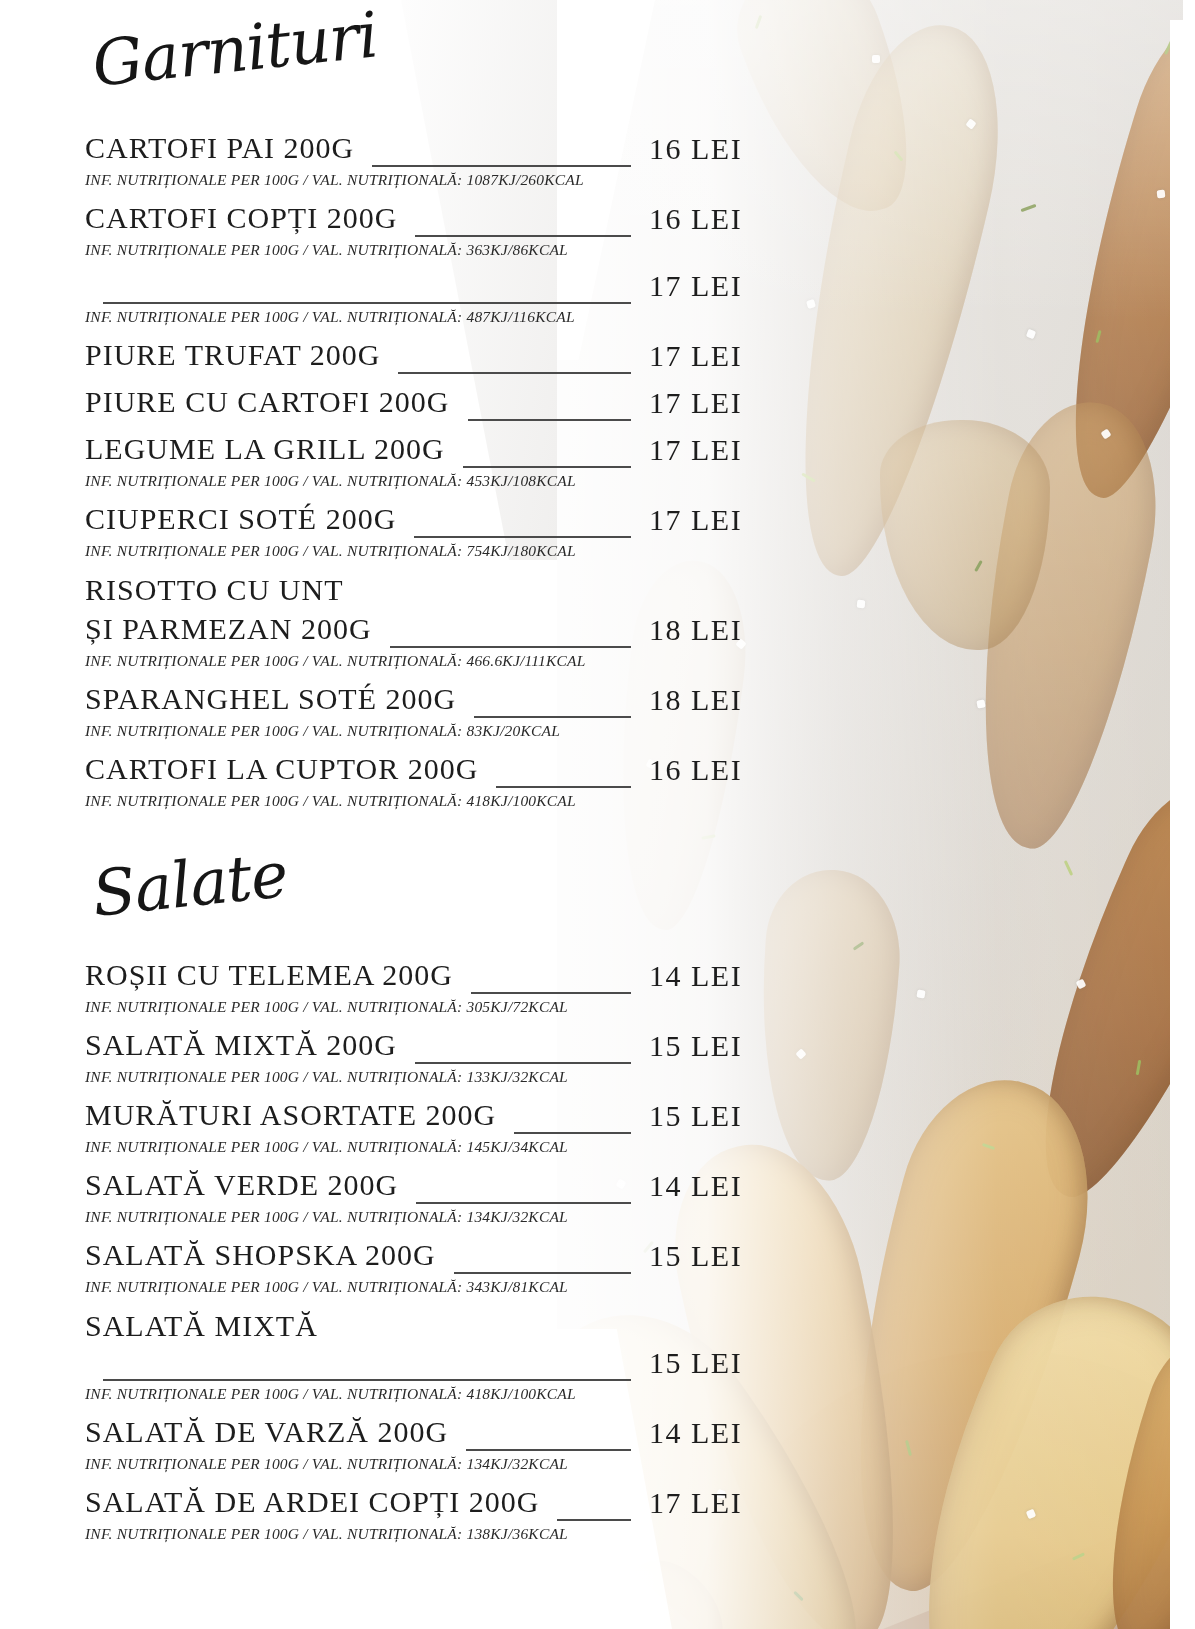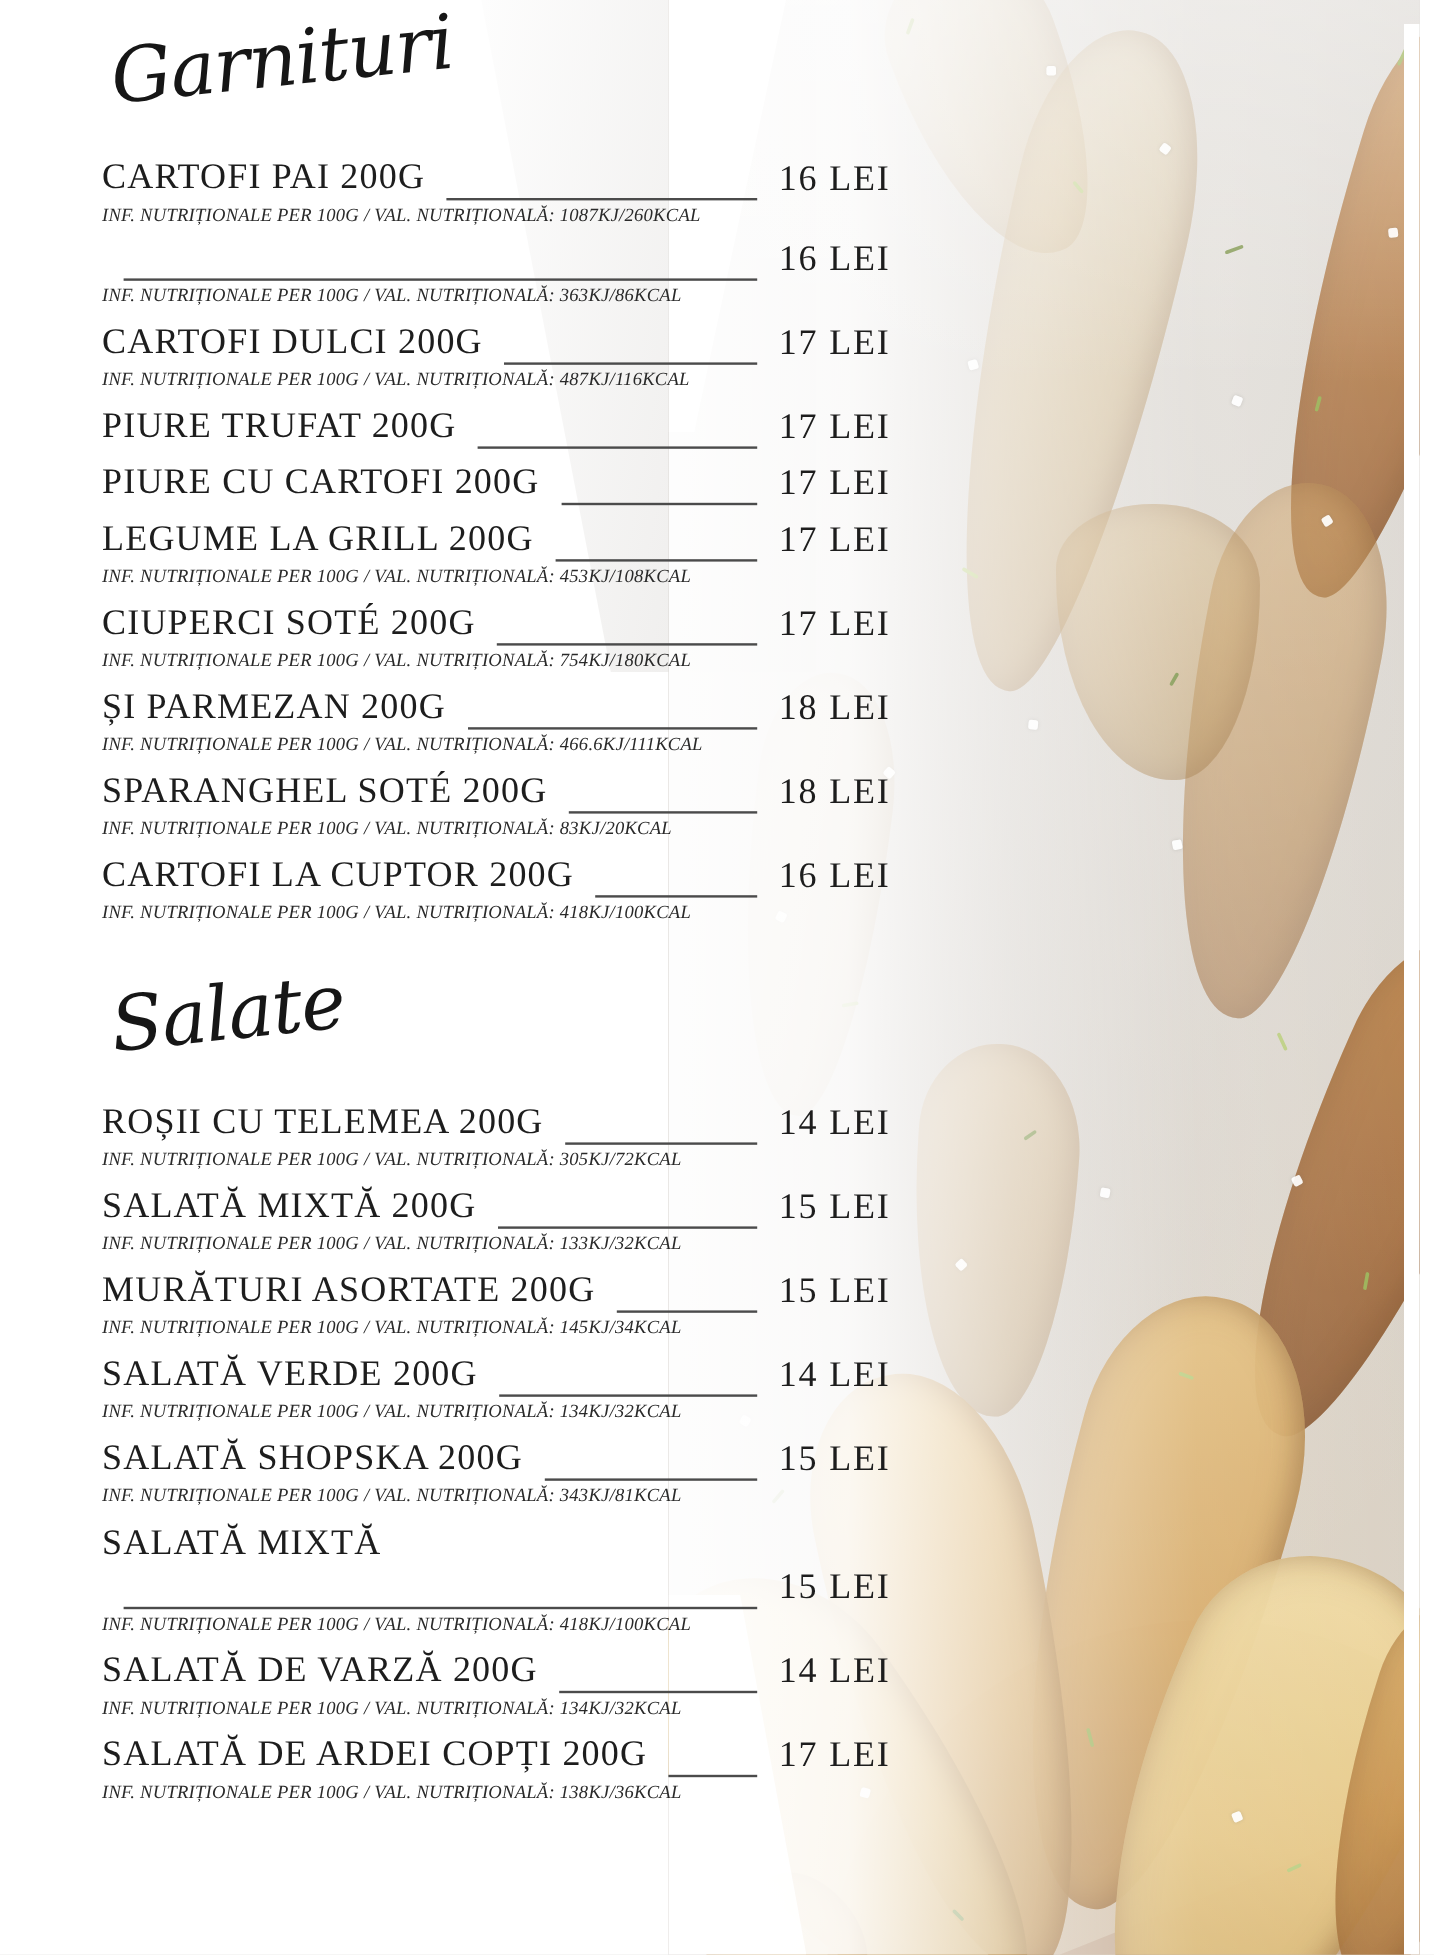--- a/index.html
+++ b/index.html
@@ -141,29 +141,29 @@
     <div class="item-row">
       <span class="item-name">CARTOFI PAI 200G</span>
       <span class="leader"></span>
       <span class="item-price">16 LEI</span>
     </div>
     <div class="item-nutrition">INF. NUTRIȚIONALE PER 100G / VAL. NUTRIȚIONALĂ: 1087KJ/260KCAL</div>
   </div>
 
   <div class="menu-item">
     <div class="item-row">
+      <span class="item-name">CARTOFI COPȚI 200G</span>
       <span class="leader"></span>
       <span class="item-price">16 LEI</span>
     </div>
     <div class="item-nutrition">INF. NUTRIȚIONALE PER 100G / VAL. NUTRIȚIONALĂ: 363KJ/86KCAL</div>
   </div>
 
   <div class="menu-item">
     <div class="item-row">
-      <span class="item-name">CARTOFI DULCI 200G</span>
       <span class="leader"></span>
       <span class="item-price">17 LEI</span>
     </div>
     <div class="item-nutrition">INF. NUTRIȚIONALE PER 100G / VAL. NUTRIȚIONALĂ: 487KJ/116KCAL</div>
   </div>
 
   <div class="menu-item">
     <div class="item-row">
       <span class="item-name">PIURE TRUFAT 200G</span>
       <span class="leader"></span>
@@ -191,20 +191,21 @@
   <div class="menu-item">
     <div class="item-row">
       <span class="item-name">CIUPERCI SOTÉ 200G</span>
       <span class="leader"></span>
       <span class="item-price">17 LEI</span>
     </div>
     <div class="item-nutrition">INF. NUTRIȚIONALE PER 100G / VAL. NUTRIȚIONALĂ: 754KJ/180KCAL</div>
   </div>
 
   <div class="menu-item">
+    <div class="item-name-top">RISOTTO CU UNT</div>
     <div class="item-row">
       <span class="item-name">ȘI PARMEZAN 200G</span>
       <span class="leader"></span>
       <span class="item-price">18 LEI</span>
     </div>
     <div class="item-nutrition">INF. NUTRIȚIONALE PER 100G / VAL. NUTRIȚIONALĂ: 466.6KJ/111KCAL</div>
   </div>
 
   <div class="menu-item">
     <div class="item-row">

